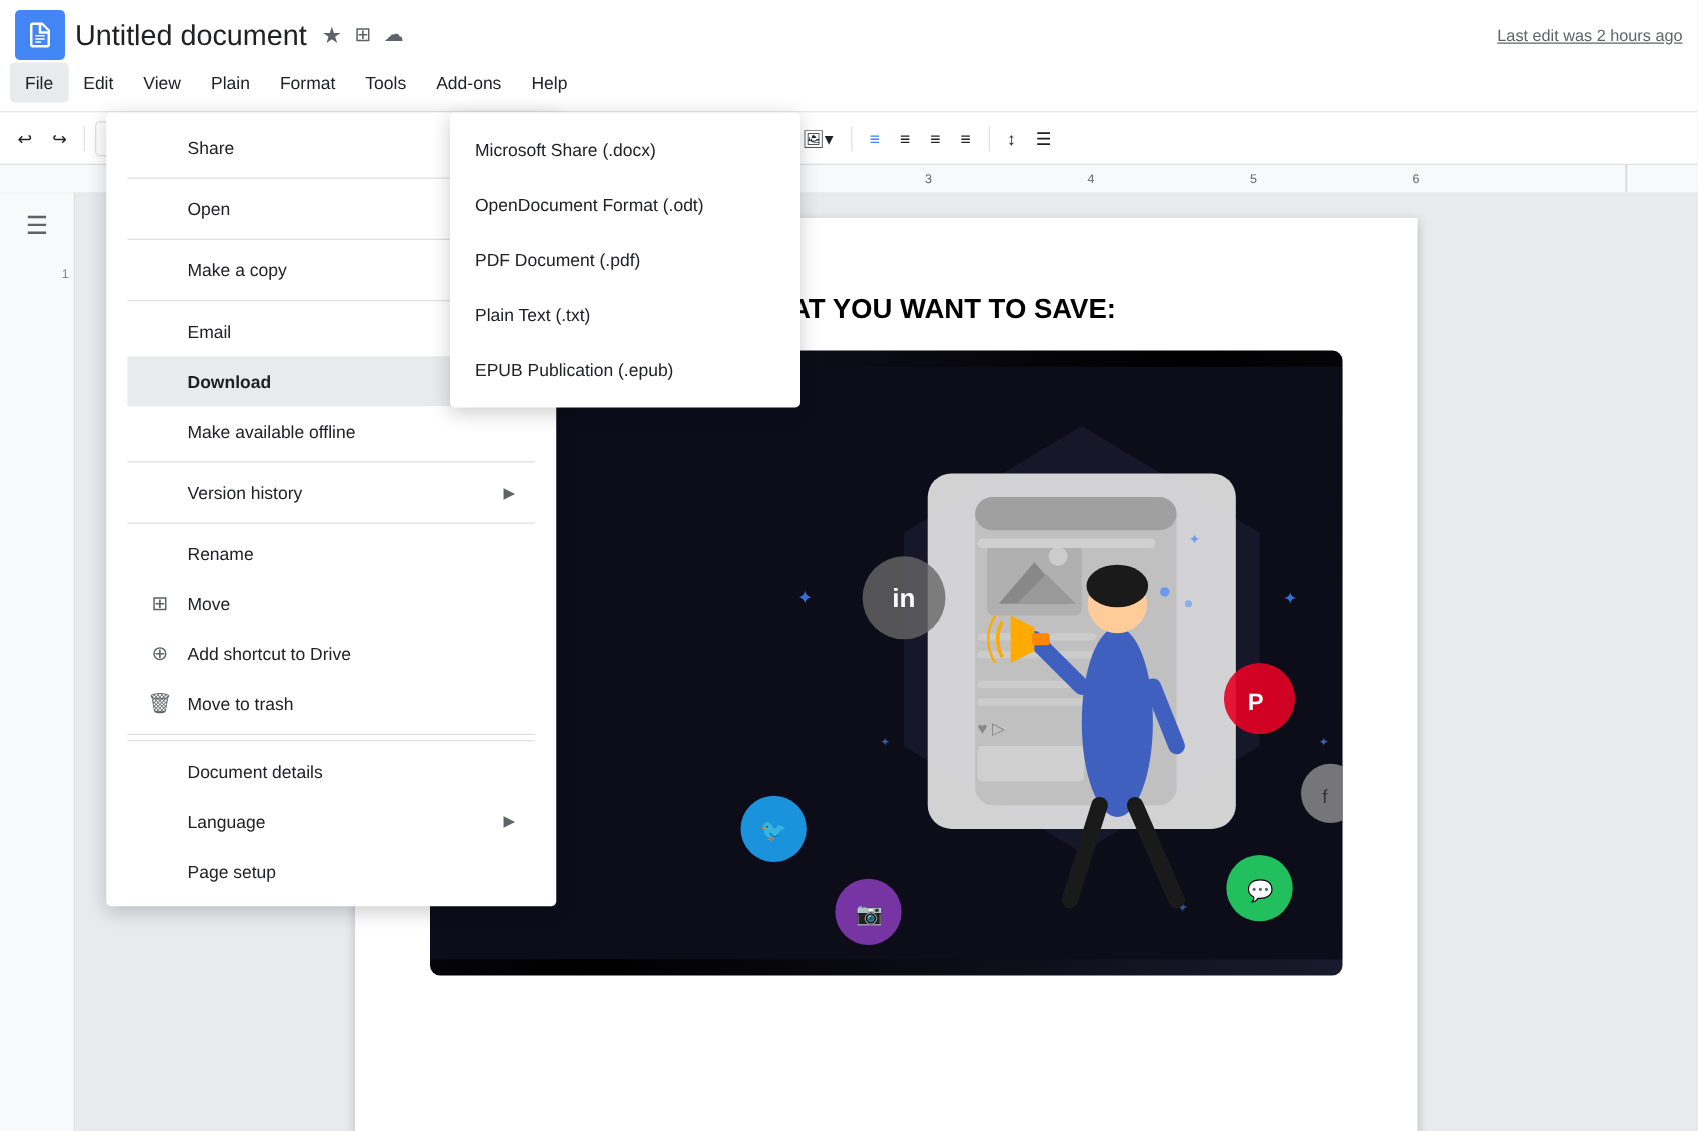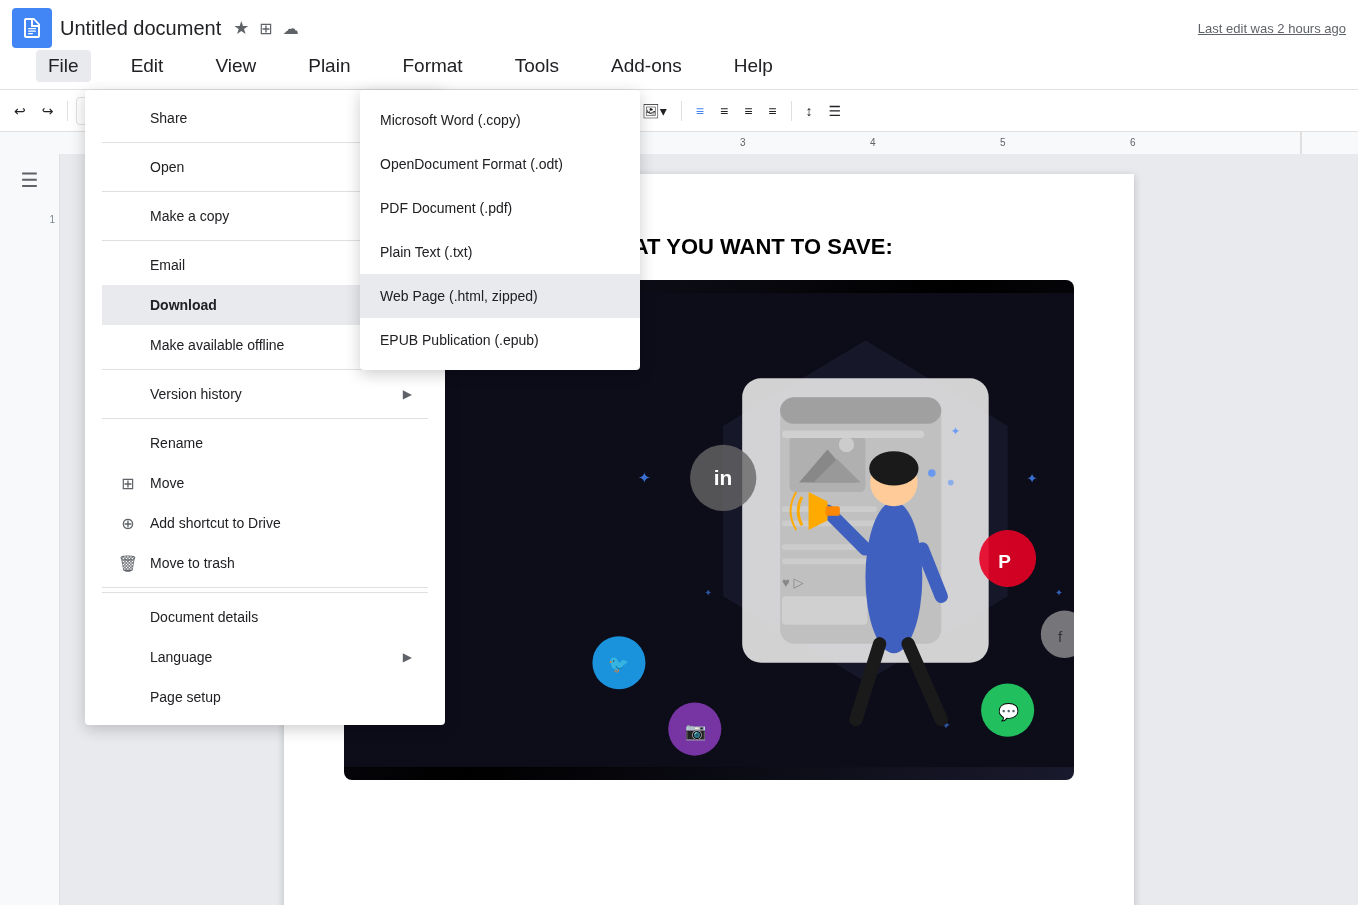--- a/index.html
+++ b/index.html
@@ -47,28 +47,27 @@
       cursor: pointer;
     }
     #menu-row {
       display: flex;
       align-items: center;
       height: 36px;
       padding: 0 8px;
     }
     .menu-item {
       padding: 4px 12px;
-      font-size: 19px;
+      font-size: 14px;
       color: #202124;
       cursor: pointer;
       border-radius: 4px;
       height: 32px;
       display: flex;
       align-items: center;
-      margin-left: 28px;
     }
     .menu-item.active { background: #e8eaed; }
 
     
     #toolbar {
       background: white;
       height: 42px;
       display: flex;
       align-items: center;
       padding: 0 8px;
@@ -222,21 +221,21 @@
 <div id="topbar">
   <div id="title-row">
     <div id="doc-icon">
       <svg viewBox="0 0 24 24" fill="white">
           <path d="M14 2H6c-1.1 0-2 .9-2 2v16c0 1.1.9 2 2 2h12c1.1 0 2-.9 2-2V8l-6-6zm-1 1.5L18.5 9H13V3.5zM6 20V4h5v7h7v9H6z"></path>
           <rect x="8" y="12" width="8" height="1.2" rx="0.6" fill="white"></rect>
           <rect x="8" y="14.5" width="8" height="1.2" rx="0.6" fill="white"></rect>
           <rect x="8" y="17" width="5" height="1.2" rx="0.6" fill="white"></rect>
         </svg>
     </div>
-    <span id="doc-title" style="font-size:20px;color:#202124;font-weight:400;">Untitled document</span>
+    <span id="doc-title" style="font-size:23px;color:#202124;font-weight:400;">Untitled document</span>
     <div id="title-icons">
       <span style="font-size:18px;color:#5f6368;cursor:pointer;">★</span>
       <span style="font-size:16px;color:#5f6368;cursor:pointer;">⊞</span>
       <span style="font-size:16px;color:#5f6368;cursor:pointer;">☁</span>
     </div>
     <span id="last-edit" style="margin-left:auto;font-size:13px;color:#5f6368;text-decoration:underline;">Last edit was 2 hours ago</span>
   </div>
   <div id="menu-row">
     <div class="menu-item active">File</div>
     <div class="menu-item">Edit</div>
@@ -507,30 +506,27 @@
   <div class="file-menu-item">
     <div class="item-left">
       <span class="icon"></span>
       <span>Page setup</span>
     </div>
   </div>
 </div>
 
 <div id="download-submenu">
   <div class="download-item">
-    <span>Microsoft Word (.copy)</span>
+    <span>Microsoft Share (.docx)</span>
   </div>
   <div class="download-item">
     <span>OpenDocument Format (.odt)</span>
   </div>
   <div class="download-item">
     <span>PDF Document (.pdf)</span>
   </div>
   <div class="download-item">
     <span>Plain Text (.txt)</span>
   </div>
-  <div class="download-item active" style="background:#e8eaed;">
-    <span>Web Page (.html, zipped)</span>
-  </div>
   <div class="download-item">
     <span>EPUB Publication (.epub)</span>
   </div>
 </div>
 
 </body></html>

